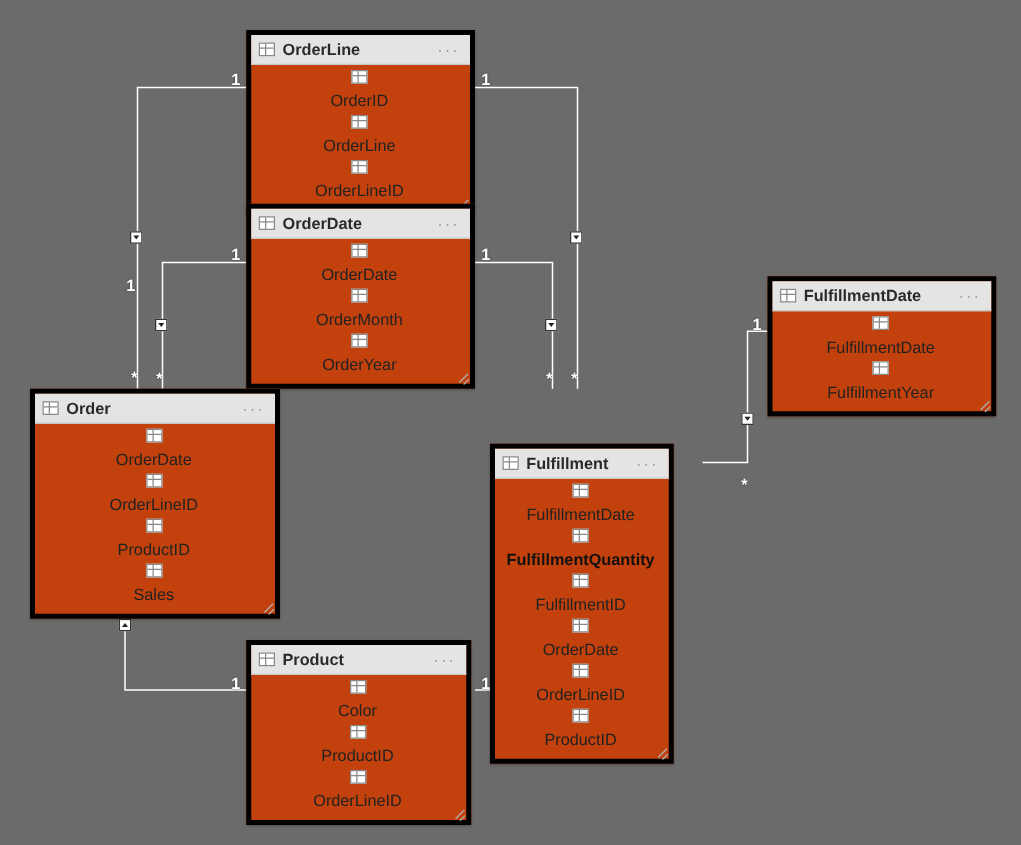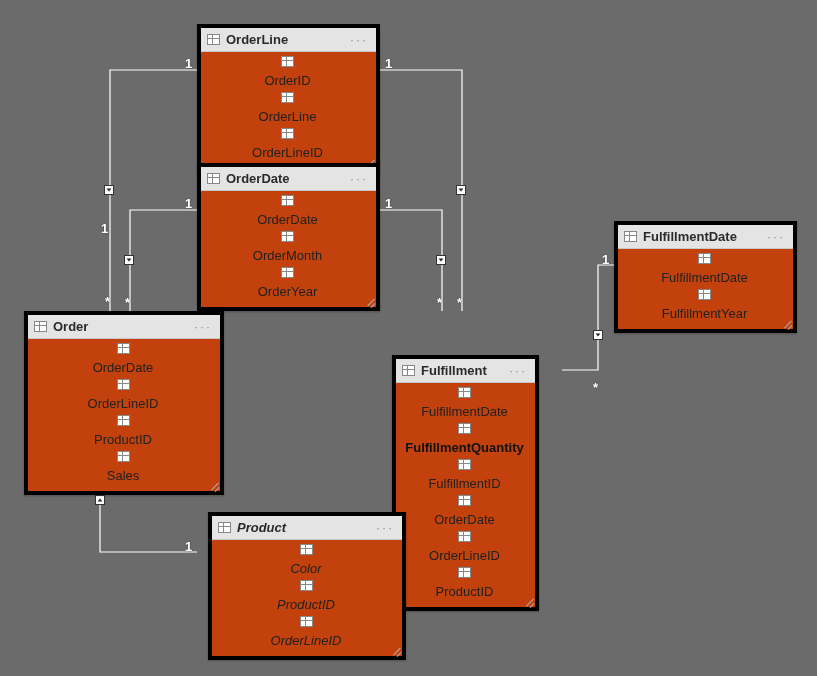--- a/index.html
+++ b/index.html
@@ -297,21 +297,21 @@
           <b>FulfillmentDate</b>
         </div>
     <div class="field">
           <span class="fld-ico"></span>
           <b>FulfillmentYear</b>
         </div>
   </div>
   <div class="resize"></div>
 </div>
 
-<div class="table" style="left:208px; top:512px; width:198px;font-style:italic;">
+<div class="table" style="left:197px; top:512px; width:180px;">
   <div class="thead">
     <span class="tbl-ico"></span>
     <span class="title">Product</span>
     <span class="dots">···</span>
   </div>
   <div class="fields">
     <div class="field">
           <span class="fld-ico"></span>
           <b>Color</b>
         </div>

